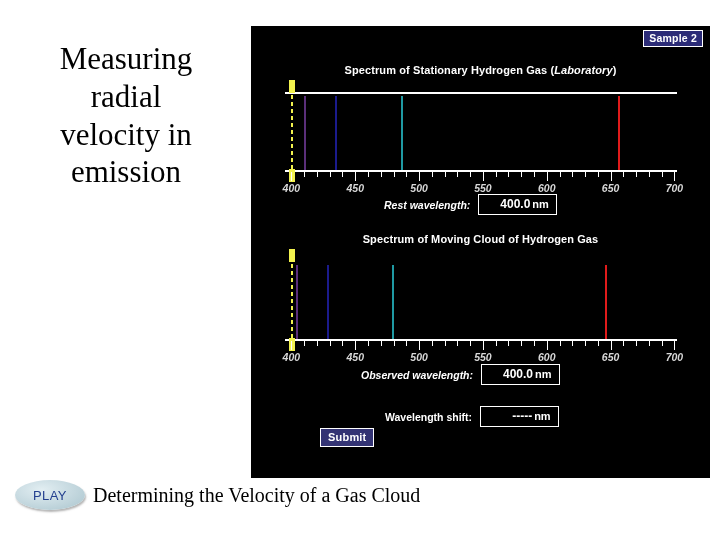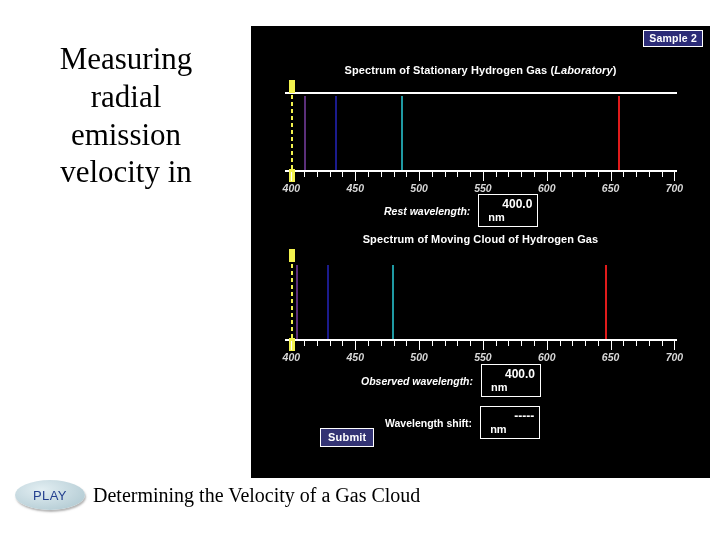--- a/index.html
+++ b/index.html
@@ -158,21 +158,20 @@
     border: 1.5px solid #ffffff;
     background: #000000;
     color: #ffffff;
     font-size: 12px;
     font-weight: bold;
     padding: 2px 7px 3px 7px;
     display: flex;
     align-items: baseline;
     justify-content: flex-end;
     box-sizing: border-box;
-    flex-direction: column;
   }
   .readout-value {
     display: inline-block;
     text-align: right;
     min-width: 44px;
   }
   .readout-unit {
     display: inline-block;
     margin-left: 2px;
     font-size: 11px;
@@ -224,22 +223,22 @@
     font-size: 20px;
     white-space: nowrap;
   }
 </style>
 </head>
 <body>
 
 <div id="slide-title">
   <div>Measuring</div>
   <div>radial</div>
+  <div>velocity in</div>
   <div>emission</div>
-  <div>velocity in</div>
 </div>
 
 <div id="sim-panel">
 
   <div id="sample-badge">Sample 2</div>
 
   <div class="spec-title" style="top:38px;">
     <span>Spectrum of Stationary Hydrogen Gas (</span><em>Laboratory</em><span>)</span>
   </div>
 

